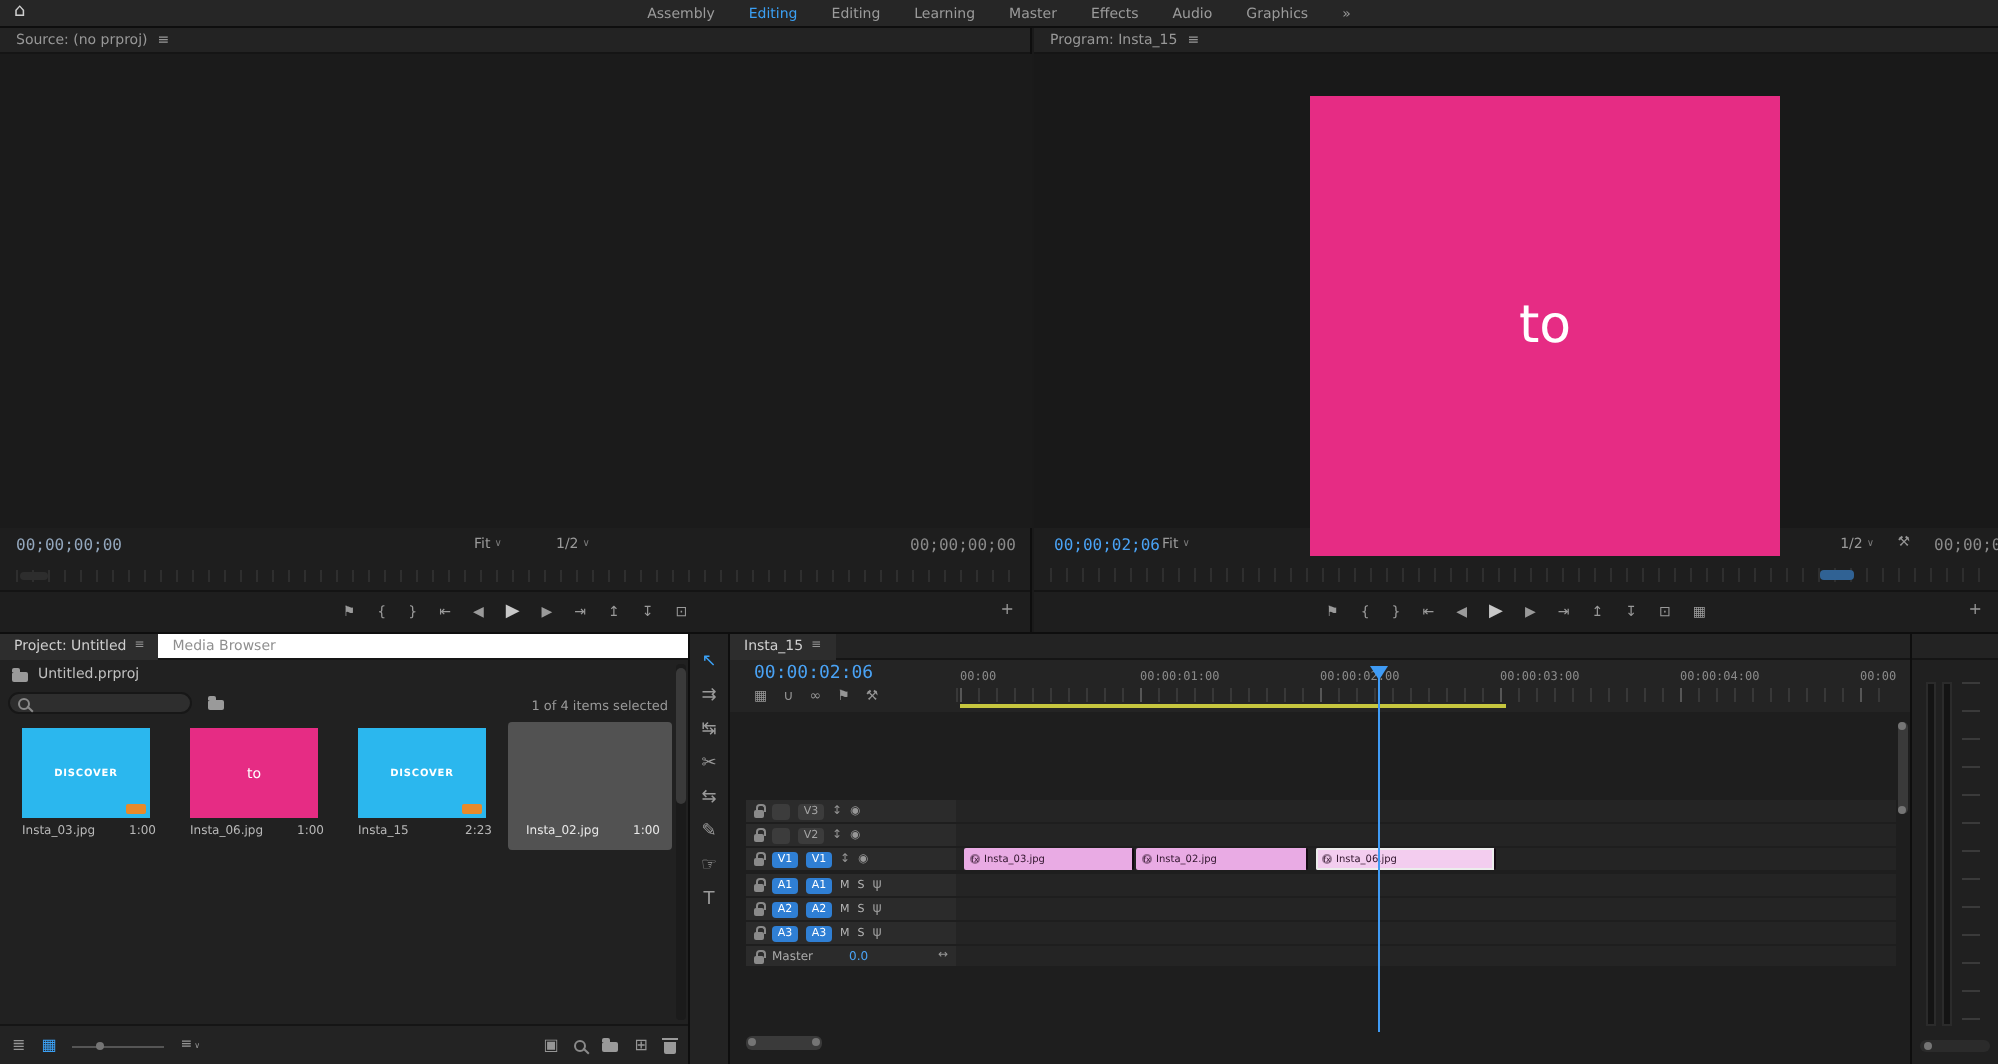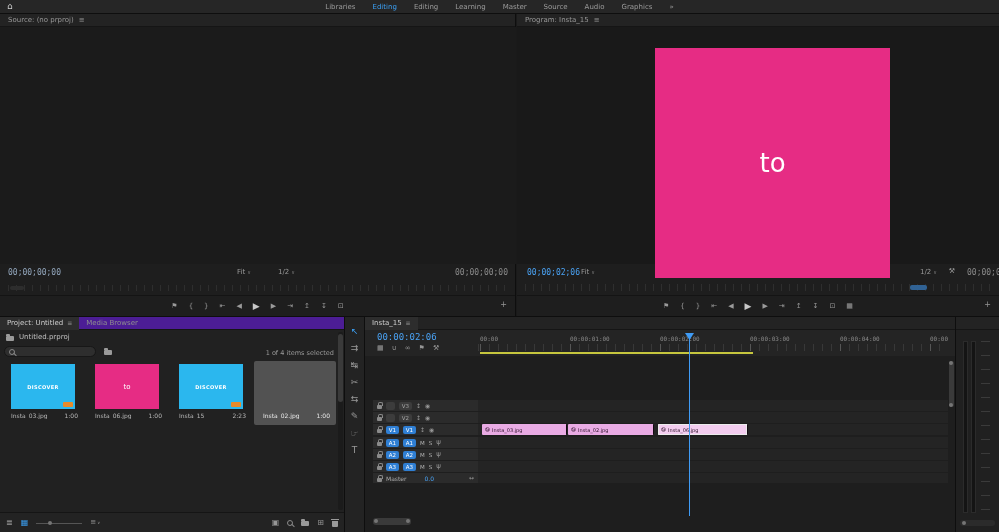--- a/index.html
+++ b/index.html
@@ -53,26 +53,26 @@
   .div{position:absolute;background:#0e0e0e}
 </style>
 </head>
 <body>
 
 <div class="app">
 
   <div class="abs" style="left:0;top:0;width:999px;height:14px;background:#262626;border-bottom:1px solid #0e0e0e">
     <span class="abs icn" style="left:7px;top:2px;font-size:9px;color:#cfcfcf">⌂</span>
     <div class="abs flex" style="left:0;top:0;width:100%;height:13px;justify-content:center;gap:17px">
-      <span class="wtab">Libraries</span>
+      <span class="wtab">Assembly</span>
       <span class="wtab active">Editing</span>
       <span class="wtab">Editing</span>
       <span class="wtab">Learning</span>
       <span class="wtab">Master</span>
-      <span class="wtab">Source</span>
+      <span class="wtab">Effects</span>
       <span class="wtab">Audio</span>
       <span class="wtab">Graphics</span>
       <span class="wtab">»</span>
     </div>
   </div>
 
   <div class="panel" style="left:0;top:14px;width:516px;height:302px;border-right:1px solid #0e0e0e">
     <div class="phead">
       <span>Source: (no prproj)</span>
       <span class="icn" style="font-size:7px">≡</span>
@@ -150,21 +150,21 @@
       <span class="ticn">↧</span>
       <span class="ticn">⊡</span>
       <span class="ticn">▦</span>
     </div>
     <span class="abs icn" style="right:8px;top:287px">+</span>
   </div>
 
   <div class="div" style="left:0;top:316px;width:999px;height:1px"></div>
 
   <div class="panel" style="left:0;top:317px;width:344px;height:215px;background:#212121">
-    <div class="abs flex" style="left:0;top:0;right:0;height:13px;background:#4c1d95;border-bottom:1px solid #151515">
+    <div class="abs flex" style="left:0;top:0;right:0;height:13px;background:#ffffff;border-bottom:1px solid #151515">
       <div class="ptab active">
         <span>Project: Untitled</span>
         <span class="icn" style="font-size:6px">≡</span>
       </div>
       <div class="ptab">
         <span>Media Browser</span>
       </div>
     </div>
     <div class="abs flex" style="left:6px;top:16px;gap:5px">
       <span class="folder"></span>

